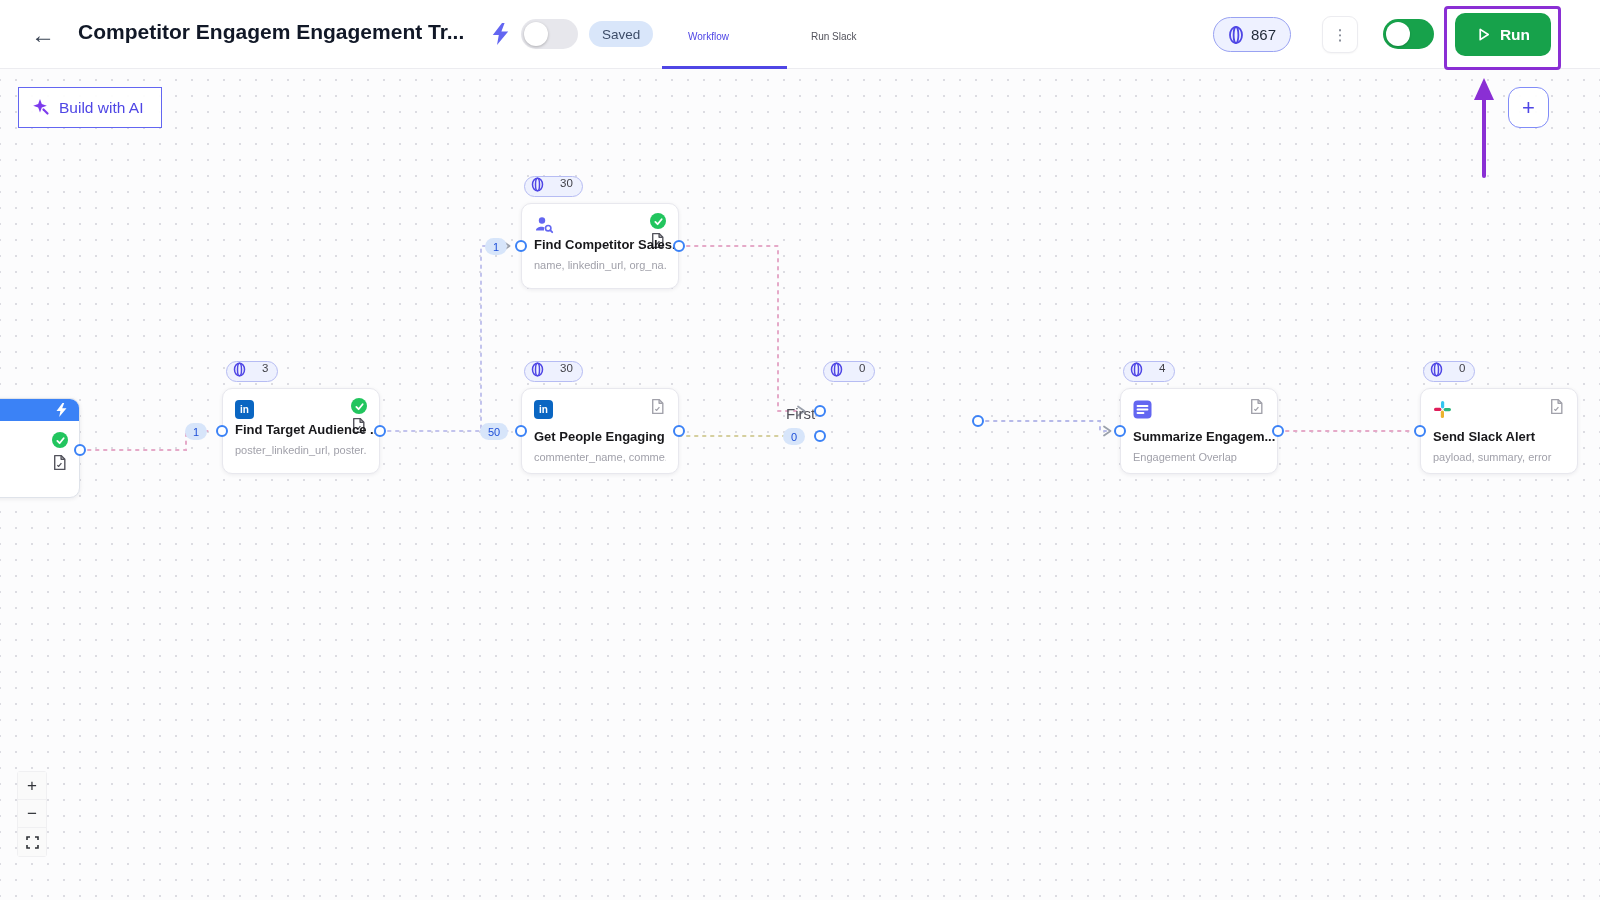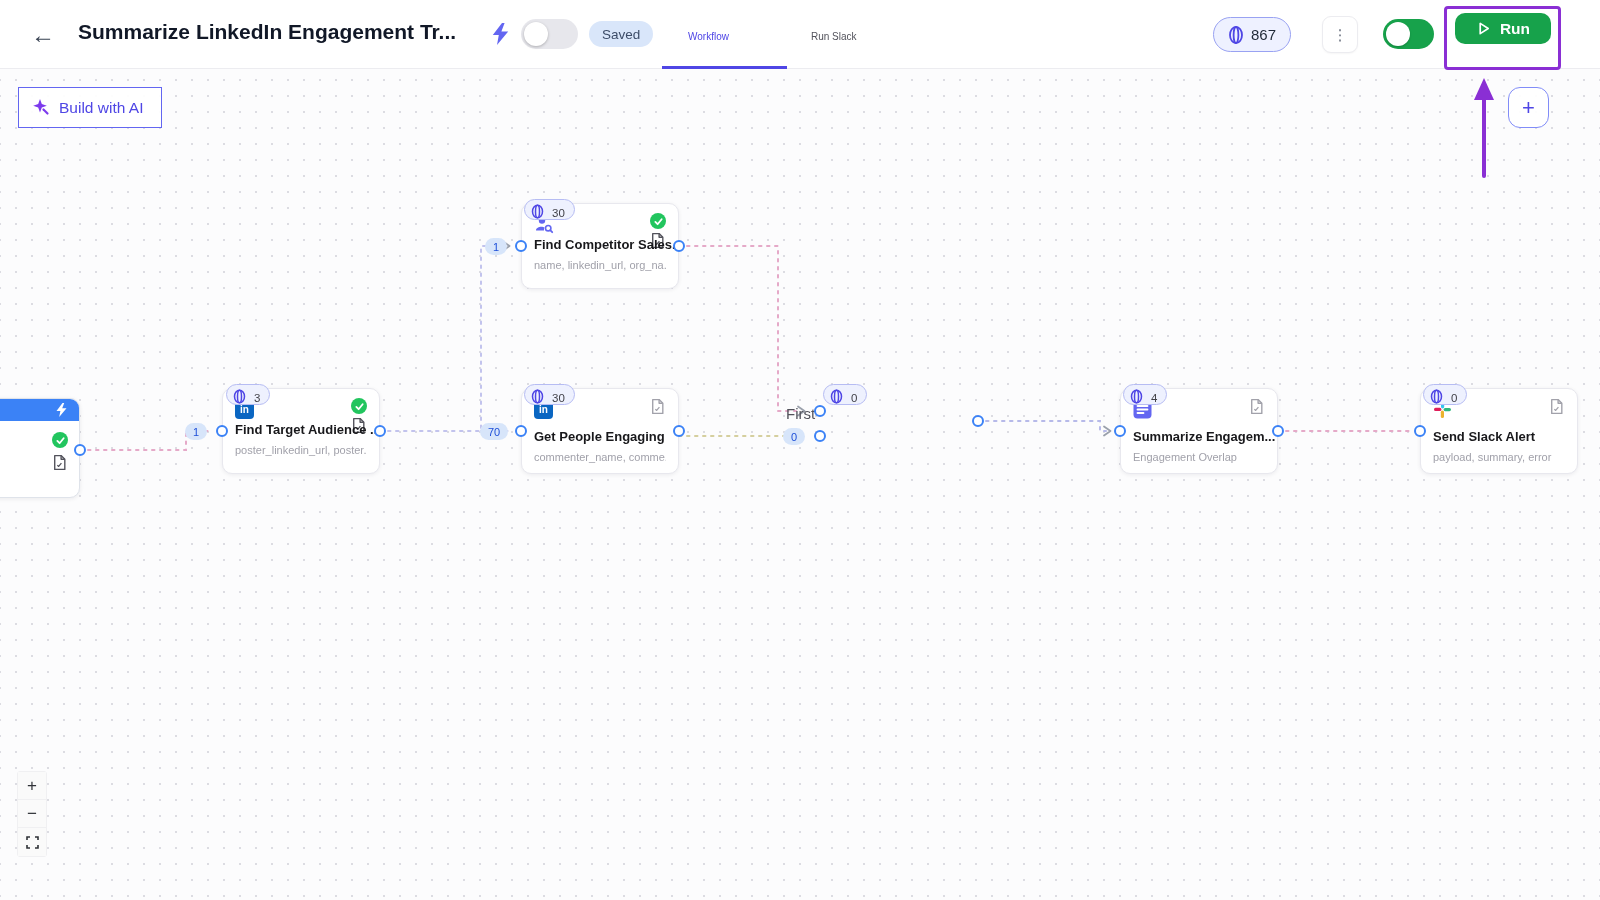--- a/index.html
+++ b/index.html
@@ -32,21 +32,21 @@
   .tab-runlogs { left:811px; color:#52525b; }
   .tab-underline { position:absolute; left:662px; top:66px; width:125px; height:3px; background:#4f46e5; }
   .credits-pill { position:absolute; left:1213px; top:17px; height:35px; padding:0 14px; border-radius:18px;
     background:#eef1ff; border:1.5px solid #99a2f2; display:flex; align-items:center; gap:7px; cursor:pointer; }
   .credits-pill .num { font-size:15px; color:#1f2937; }
   .kebab-btn { position:absolute; left:1322px; top:16px; width:36px; height:37px; border-radius:9px;
     background:#fff; border:1px solid #ececf0; box-shadow:0 1px 2px rgba(0,0,0,.04);
     display:flex; align-items:center; justify-content:center; color:#6b7280; font-size:15px; cursor:pointer; }
   .toggle-on { position:absolute; left:1383px; top:19px; width:51px; height:30px; border-radius:15px; background:#17a24b; cursor:pointer; }
   .toggle-on .knob { position:absolute; left:3px; top:3px; width:24px; height:24px; border-radius:50%; background:#fff; box-shadow:0 1px 2px rgba(0,0,0,.2); }
-  .run-btn { position:absolute; left:1455px; top:13px; width:96px; height:31px; border-radius:10px;
+  .run-btn { position:absolute; left:1455px; top:13px; width:96px; height:43px; border-radius:10px;
     background:#17a24b; color:#fff; font-size:15.5px; font-weight:600; border:none;
     display:flex; align-items:center; justify-content:center; gap:9px; cursor:pointer; }
 
   
   .annot-rect { position:absolute; left:1444px; top:6px; width:117px; height:64px;
     border:3.5px solid #8a2fd4; border-radius:4px; z-index:20; pointer-events:none; }
   .annot-arrow { position:absolute; left:1464px; top:74px; z-index:20; pointer-events:none; }
 
   
   .build-ai-btn { position:absolute; left:18px; top:87px; height:41px; padding:0 18px 0 14px; border-radius:0;
@@ -63,21 +63,21 @@
 
   
   .node { position:absolute; width:158px; background:#fff; border:1px solid #e8e8ee; border-radius:10px;
     box-shadow:0 1px 4px rgba(20,20,40,.07); padding:11px 12px; z-index:2; cursor:pointer; }
   .node .toprow { display:flex; justify-content:space-between; align-items:flex-start; height:20px; }
   .node .rightcol { display:flex; flex-direction:column; align-items:flex-end; gap:3px; margin-top:-2px; }
   .node .title { margin-top:9px; font-size:13px; font-weight:700; color:#18181b; white-space:nowrap; }
   .node .subtitle { margin-top:7px; font-size:11px; color:#a1a1aa; white-space:nowrap; overflow:hidden; }
 
   .badge { position:absolute; height:21px; padding:0 9px 0 6px; border-radius:11px; background:#eef1fe;
-    border:1px solid #b6bcf3; display:flex; align-items:flex-end; gap:8px; z-index:3;margin-top:23px; }
+    border:1px solid #b6bcf3; display:flex; align-items:flex-start; gap:16px; z-index:3; }
   .badge .bnum { font-size:11.5px; color:#3f3f46; }
 
   .port { position:absolute; width:12px; height:12px; border-radius:50%; background:#fff;
     border:2px solid #3b82f6; z-index:4; cursor:pointer; }
   .count-pill { position:absolute; height:17px; padding:0 8px; border-radius:9px; background:#d7e5fa;
     color:#1d4ed8; font-size:11px; display:flex; align-items:center; z-index:4; }
   .port-label { position:absolute; font-size:15px; color:#52525b; z-index:4; }
 
   .ln-icon { width:19px; height:19px; border-radius:4px; background:#0a66c2; color:#fff;
     font-size:10px; font-weight:700; display:flex; align-items:center; justify-content:center; }
@@ -272,21 +272,21 @@
               <path d="M9.5 1.5 V5 H13"></path>
               <path d="M6 10.5 L7.2 11.7 L9.8 8.6" stroke-width="1.2"></path>
             </svg>
         </span>
       </div>
     </div>
     <div class="title">Get People Engaging</div>
     <div class="subtitle">commenter_name, comme...</div>
   </div>
   <div class="count-pill" style="left:480px; top:423px;">
-      <span>70</span>
+      <span>50</span>
     </div>
   <div class="port" style="left:515px; top:425px;"></div>
   <div class="port" style="left:673px; top:425px;"></div>
 
   <div class="badge" style="left:823px; top:361px;">
     <span>
         <svg width="13" height="15" viewBox="0 0 13 15" fill="none" stroke="#4f46e5" stroke-width="1.5">
           <ellipse cx="6.5" cy="7.5" rx="5" ry="6.3"></ellipse>
           <ellipse cx="6.5" cy="7.5" rx="2" ry="6.3"></ellipse>
         </svg>
@@ -373,21 +373,21 @@
     <div class="subtitle">payload, summary, error</div>
   </div>
   <div class="port" style="left:1414px; top:425px;"></div>
 
 </div>
 
 <div class="header">
   <div class="back-btn">
       <span>←</span>
     </div>
-  <div class="wf-title">Summarize LinkedIn Engagement Tr...</div>
+  <div class="wf-title">Competitor Engagem Engagement Tr...</div>
 
   <span class="bolt-ico">
     <svg width="17" height="22" viewBox="0 0 17 22">
         <path d="M10 0 L0.8 12 H6.8 L5 22 L16.2 8.6 H9.4 L12.6 0 Z" fill="#6366f1"></path>
       </svg>
   </span>
 
   <div class="toggle-off">
       <div class="knob"></div>
     </div>

